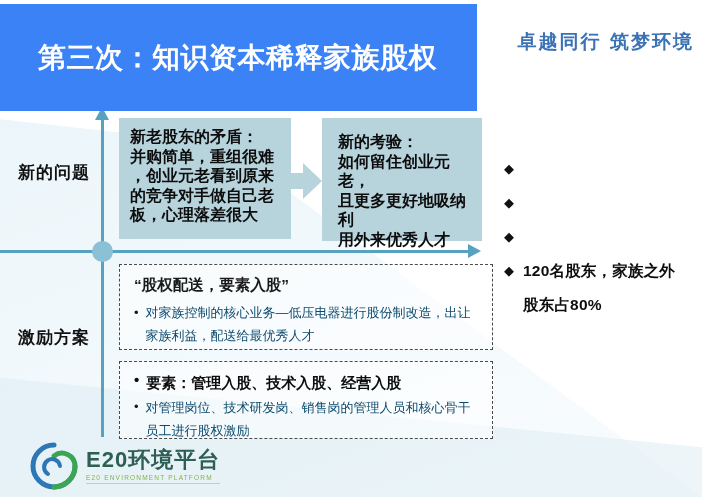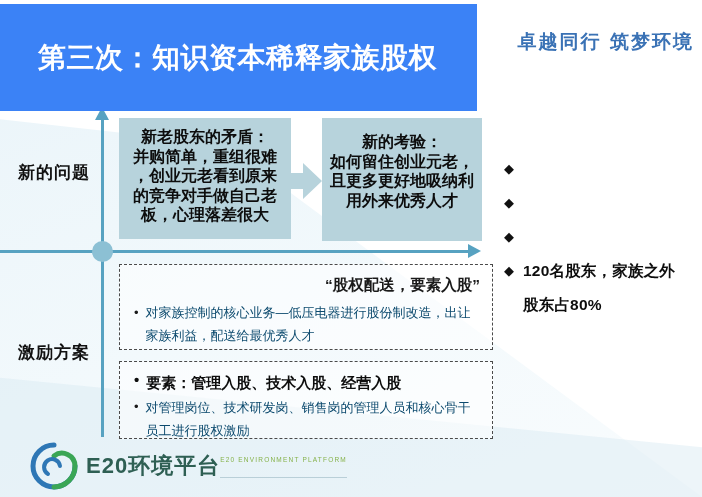--- a/index.html
+++ b/index.html
@@ -64,60 +64,59 @@
     width:21px; height:21px; border-radius:50%;
     background:#8cc0d4;
   }
   
   .row-label {
     position:absolute; left:8px; width:92px; z-index:2;
     font-weight:bold; font-size:17px; color:#111;
     text-align:center; letter-spacing:1px;
   }
   .row-label.r1 { top:161px; }
-  .row-label.r2 { top:341px; }
+  .row-label.r2 { top:326px; }
   
   .pbox {
     position:absolute; z-index:2;
     background:#b7d3dc;
     font-weight:bold; font-size:16px; line-height:1.22;
     color:#0d0d0d;
     white-space:pre-line;
-    text-align:center;
   }
   .pbox.b1 { left:119px; top:118px; width:172px; height:121px; padding:9px 11px; }
-  .pbox.b2 { left:322px; top:118px; width:160px; height:123px; padding:14px 5px; }
+  .pbox.b2 { left:322px; top:118px; width:160px; height:123px; padding:14px 16px; }
   .block-arrow { position:absolute; left:288px; top:160px; z-index:2; }
   
   .dash {
     position:absolute; left:119px; width:374px; z-index:2;
     border:1.5px dashed #4a4a4a;
     background:rgba(255,255,255,.55);
   }
   .dash.d1 { top:264px; height:86px; padding:8px 12px 4px 12px; }
   .dash.d2 { top:361px; height:78px; padding:7px 12px 4px 12px; }
-  .dash-title { font-weight:bold; font-size:15.5px; margin:2px 0 6px 2px;text-align:right; }
+  .dash-title { font-weight:bold; font-size:15.5px; margin:2px 0 6px 2px; }
   .bullet-row { display:flex; align-items:flex-start; }
   .bullet-row .mk-dot { font-size:13px; line-height:1.75; margin:0 7px 0 2px; }
   .bullet-row .bt { font-size:13px; line-height:1.75; color:#0c4a6e; }
   .bullet-row.bold-row .mk-dot,
   .bullet-row.bold-row .bt { font-weight:bold; font-size:15px; line-height:1.5; color:#0d0d0d; }
   .dash.d2 .bullet-row .bt { line-height:1.8; }
   
   .right-panel { position:absolute; left:504px; top:152px; width:198px; z-index:2; }
   .r-item { display:flex; align-items:flex-start; }
   .r-item .mk-diamond { font-size:13px; line-height:34px; margin-right:9px; color:#111; }
   .r-item .r-text {
     font-weight:bold; font-size:15.5px; line-height:34px; color:#0d0d0d;
     white-space:pre-line; letter-spacing:.2px;
   }
   
   .logo { position:absolute; left:28px; top:440px; display:flex; align-items:center; z-index:3; }
   .logo-mark { width:52px; height:52px; margin-right:6px; }
-  .logo-text-wrap { display:flex; flex-direction:row; justify-content:center; }
+  .logo-text-wrap { display:flex; flex-direction:column; justify-content:center; }
   .logo-title {
     font-weight:bold; font-size:22px; letter-spacing:1px; color:#2e5f53;
     line-height:1.1;
   }
   .logo-sub {
     font-size:6.5px; letter-spacing:1.2px; color:#86b24a; margin-top:2px;
     border-bottom:1px solid #b9cfd8; padding-bottom:2px;
   }
 </style>
 </head>

